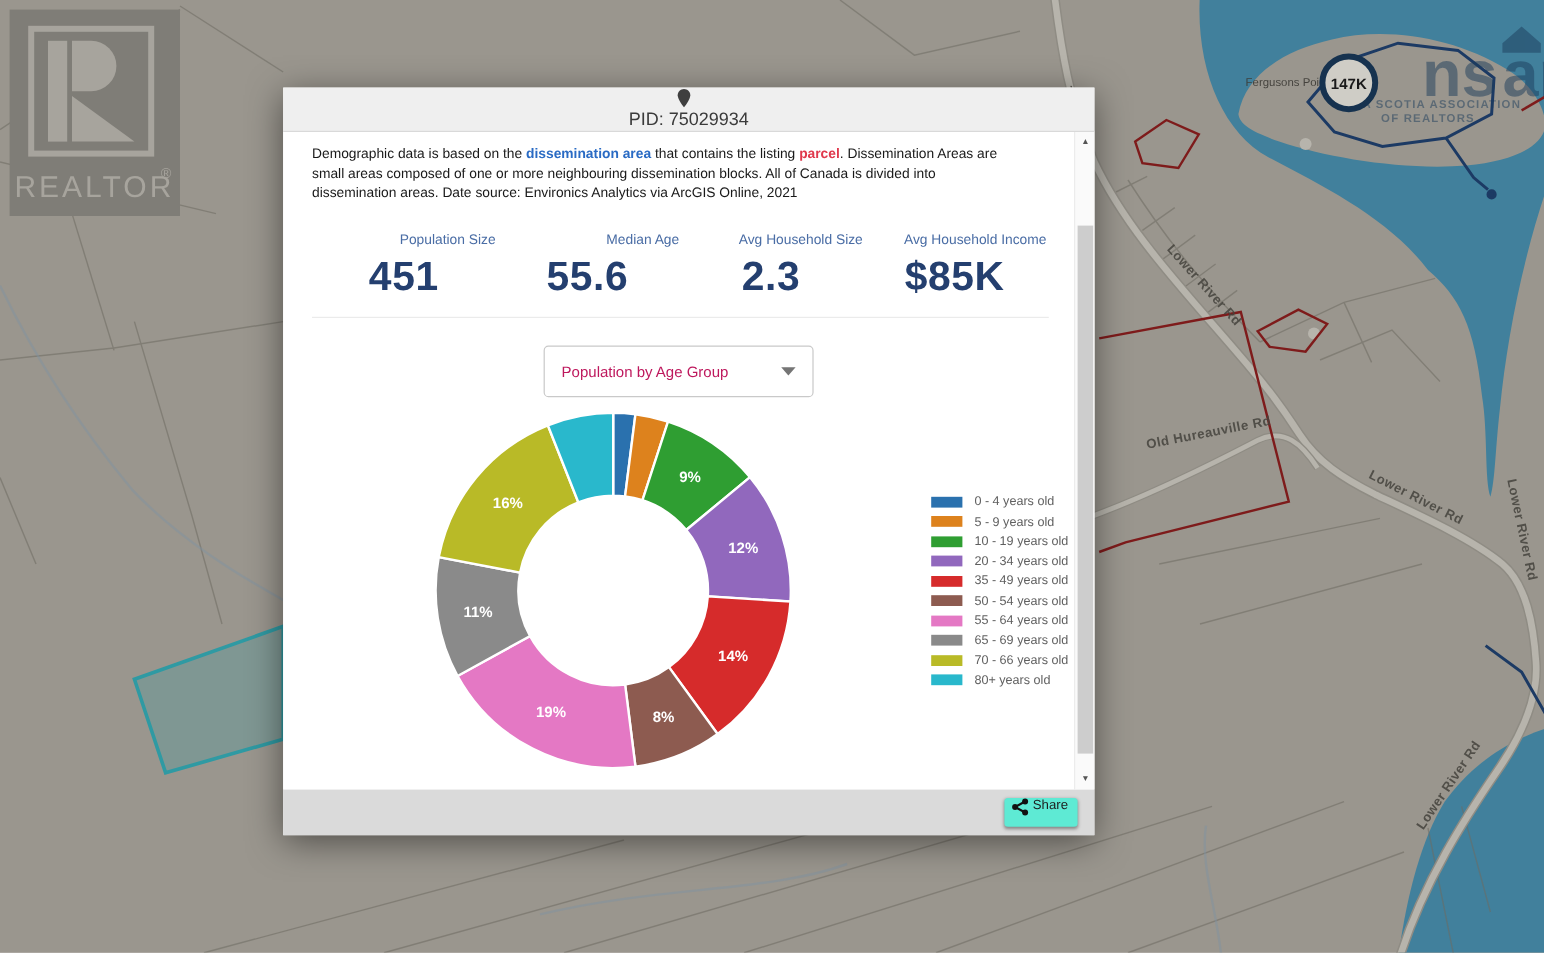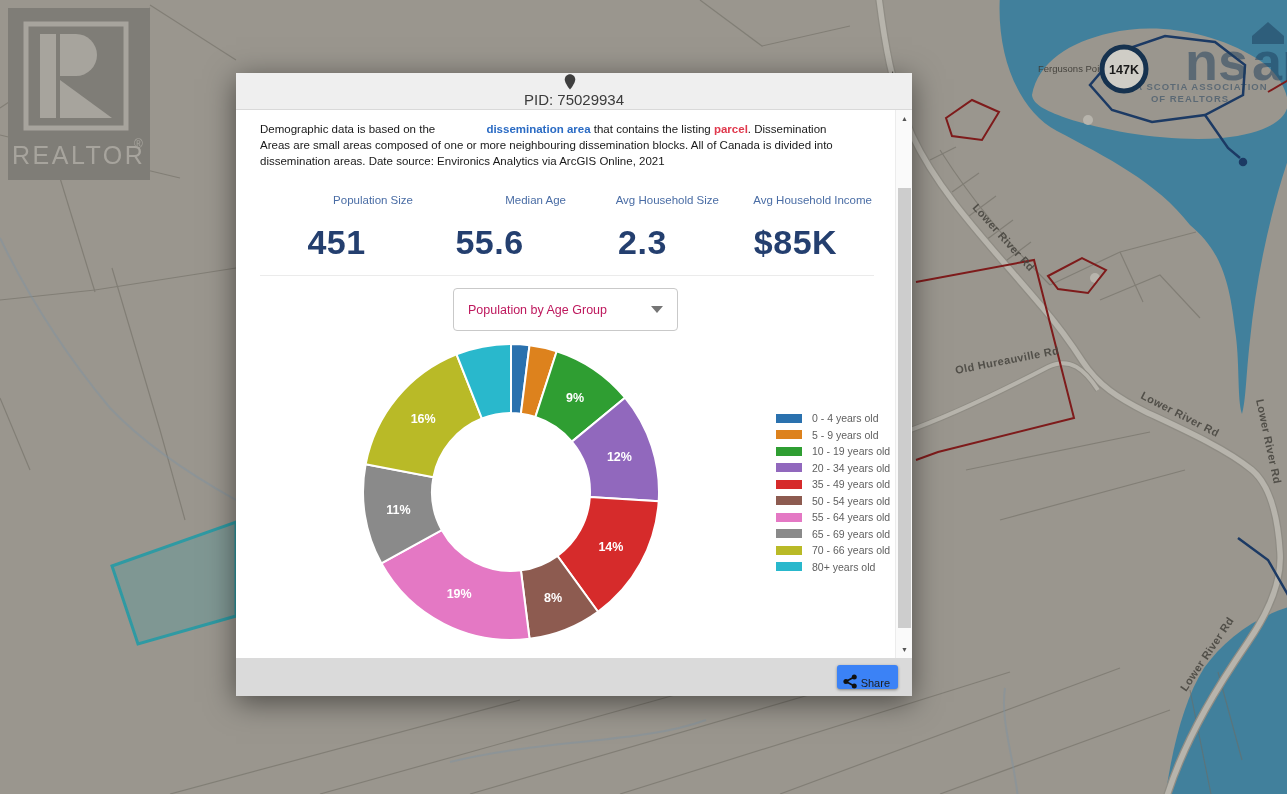--- a/index.html
+++ b/index.html
@@ -17,27 +17,27 @@
   .modal-header { height:37px; background:#efefef; border-bottom:1px solid #d9d9d9;
                   display:flex; align-items:center; padding:0 16px;flex-direction:column; }
   .modal-header .pin { width:14px; height:18px; margin-right:8px; flex:0 0 auto; }
   .modal-title { font-size:15px; color:#3b3b3b; }
   .close-btn { margin-left:auto; font-size:18px; font-weight:bold; color:#333; cursor:pointer; line-height:1; }
 
   .modal-body { position:relative; height:548px; background:#fff; overflow:hidden; }
   .content { padding:12px 60px 0 24px; }
   .section-title { font-size:17px; font-weight:500; color:#3c68ae; margin-bottom:6px; }
   .desc { width:590px; font-size:11.5px; line-height:1.38; color:#191919; }
-  .desc .lnk-blue { color:#2a6bc4; font-weight:bold; cursor:pointer;margin-left:48px; }
+  .desc .lnk-blue { color:#2a6bc4; font-weight:bold; cursor:pointer; }
   .desc .lnk-red  { color:#e0394d; font-weight:bold; cursor:pointer; }
 
   .stats { display:flex; width:612px; margin-top:24px; }
   .stat { flex:1; text-align:center; }
   .stat-label { font-size:11.5px; color:#4a6da5;text-align:right; }
-  .stat-value { font-size:34px; font-weight:bold; color:#243f6f; margin-top:17px; letter-spacing:.5px; }
+  .stat-value { font-size:34px; font-weight:bold; color:#243f6f; margin-top:6px; letter-spacing:.5px; }
   .divider { width:614px; border-bottom:1px solid #ebebeb; margin-top:13px; }
 
   .dropdown { position:absolute; left:217px; top:178px; width:225px; height:43px;
               border:1px solid #c9c9c9; border-radius:4px; background:#fff;
               display:flex; align-items:center; padding:0 14px; cursor:pointer; }
   .dropdown-value { font-size:12.5px; color:#be185d; }
   .caret { margin-left:auto; width:0; height:0; border-left:6px solid transparent;
            border-right:6px solid transparent; border-top:7px solid #757575; }
 
   .donut-wrap { position:absolute; left:125px; top:232px; }
@@ -51,22 +51,22 @@
 
   
   .scrollbar { position:absolute; right:0; top:0; width:17px; height:548px; background:#fafafa;
                border-left:1px solid #ececec; }
   .sb-btn { position:absolute; left:0; width:17px; height:17px; color:#555; font-size:7px;
             text-align:center; line-height:17px; cursor:pointer; }
   .sb-btn.up { top:0; } .sb-btn.down { bottom:0; }
   .sb-thumb { position:absolute; left:2px; width:13px; top:78px; height:440px; background:#cdcdcd; cursor:pointer; }
 
   .modal-footer { height:38px; background:#dadada; position:relative; }
-  .share-btn { position:absolute; right:14px; top:7px; height:24px; background:#3b82f6; border:none;
-               border-radius:3px; box-shadow:0 1px 3px rgba(0,0,0,.4); display:flex; align-items:flex-end;
+  .share-btn { position:absolute; right:14px; top:7px; height:24px; background:#5eead4; border:none;
+               border-radius:3px; box-shadow:0 1px 3px rgba(0,0,0,.4); display:flex; align-items:flex-start;
                padding:0 8px 0 6px; cursor:pointer; }
   .share-btn svg { margin-right:3px; }
   .share-label { font-size:11px; color:#1d1d1d; font-family:"Liberation Sans",sans-serif; }
 </style>
 </head>
 <body>
 
 <div class="stage">
 
   <svg class="map-svg" width="1287" height="794" viewBox="0 0 1287 794">

